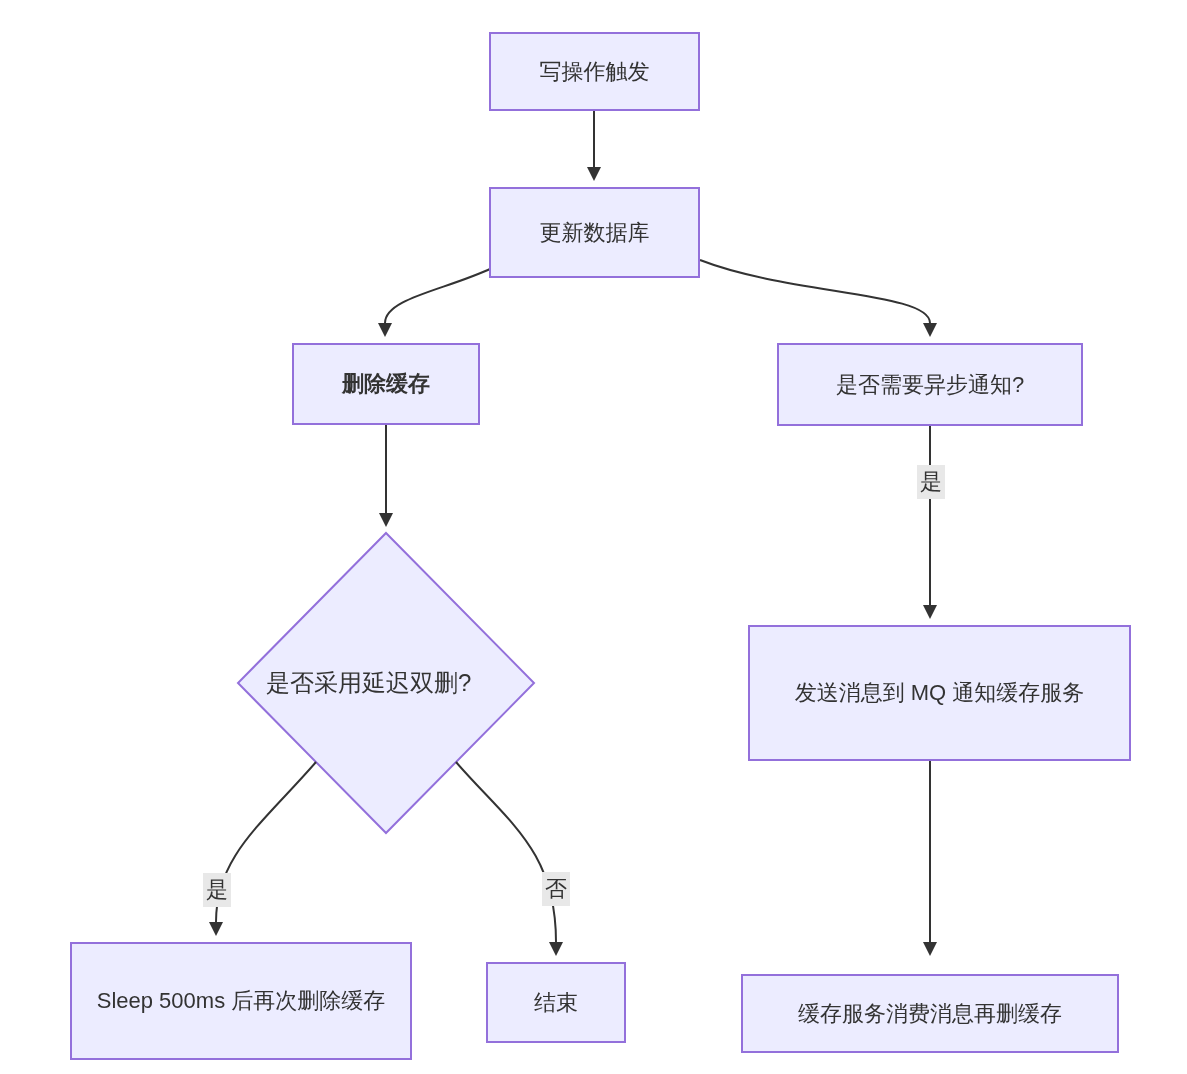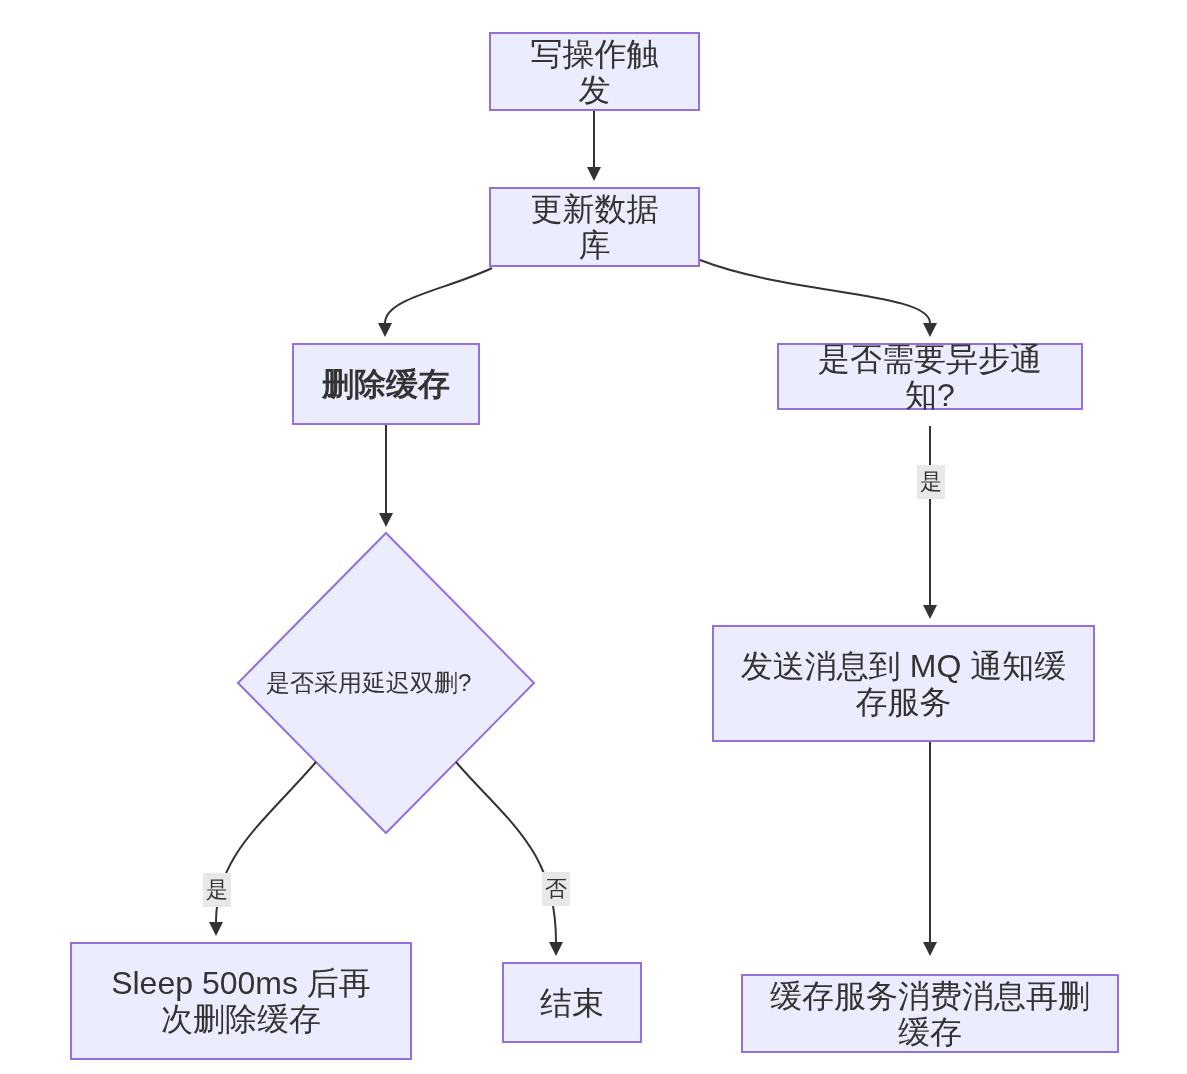--- a/index.html
+++ b/index.html
@@ -35,21 +35,21 @@
     fill: var(--node-fill, #ECECFF);
     stroke: var(--node-border, #9370DB);
     stroke-width: 2px;
   }
   .node {
     position: absolute;
     box-sizing: border-box;
     background: var(--node-fill, #ECECFF);
     border: 2px solid var(--node-border, #9370DB);
     color: var(--text, #333333);
-    font-size: 32px;
+    font-size: 22px;
     line-height: 36px;
     display: flex;
     align-items: center;
     justify-content: center;
     text-align: center;
     padding: 8px 24px;
     z-index: 2;
   }
   .diamond-label {
     position: absolute;
@@ -92,43 +92,43 @@
     <path class="edge" d="M316,762 C262,824 216,856 216,922" marker-end="url(#arrow)"></path>
     <path class="edge" d="M456,762 C508,822 556,850 556,942" marker-end="url(#arrow)"></path>
     <path class="edge" d="M930,426 L930,605" marker-end="url(#arrow)"></path>
     <path class="edge" d="M930,742 L930,942" marker-end="url(#arrow)"></path>
   </svg>
 
   <div class="node" style="left:489px; top:32px; width:211px; height:79px;">
     <span>写操作触发</span>
   </div>
 
-  <div class="node" style="left:489px; top:187px; width:211px; height:80px;">
+  <div class="node" style="left:489px; top:187px; width:211px; height:91px;">
     <span>更新数据库</span>
   </div>
 
   <div class="node" style="left:292px; top:343px; width:188px; height:82px;font-weight:bold;">
     <span>删除缓存</span>
   </div>
 
-  <div class="node" style="left:777px; top:343px; width:306px; height:67px;">
+  <div class="node" style="left:777px; top:343px; width:306px; height:83px;">
     <span>是否需要异步通知?</span>
   </div>
 
   <div class="diamond-label" style="left:266px; top:665px; width:240px;">是否采用延迟双删?</div>
 
   <div class="node" style="left:70px; top:942px; width:342px; height:118px;align-items:center;">
     <span>Sleep 500ms 后再次删除缓存</span>
   </div>
 
-  <div class="node" style="left:486px; top:962px; width:140px; height:81px;margin-left:16px;">
+  <div class="node" style="left:486px; top:962px; width:140px; height:81px;">
     <span>结束</span>
   </div>
 
-  <div class="node" style="left:712px; top:625px; width:383px; height:117px;">
+  <div class="node" style="left:748px; top:625px; width:383px; height:136px;">
     <span>发送消息到 MQ 通知缓存服务</span>
   </div>
 
   <div class="node" style="left:741px; top:962px; width:378px; height:79px;margin-top:12px;">
     <span>缓存服务消费消息再删缓存</span>
   </div>
 
   <span class="edge-label" style="left:931px; top:482px;">是</span>
 
   <span class="edge-label" style="left:217px; top:890px;">是</span>

